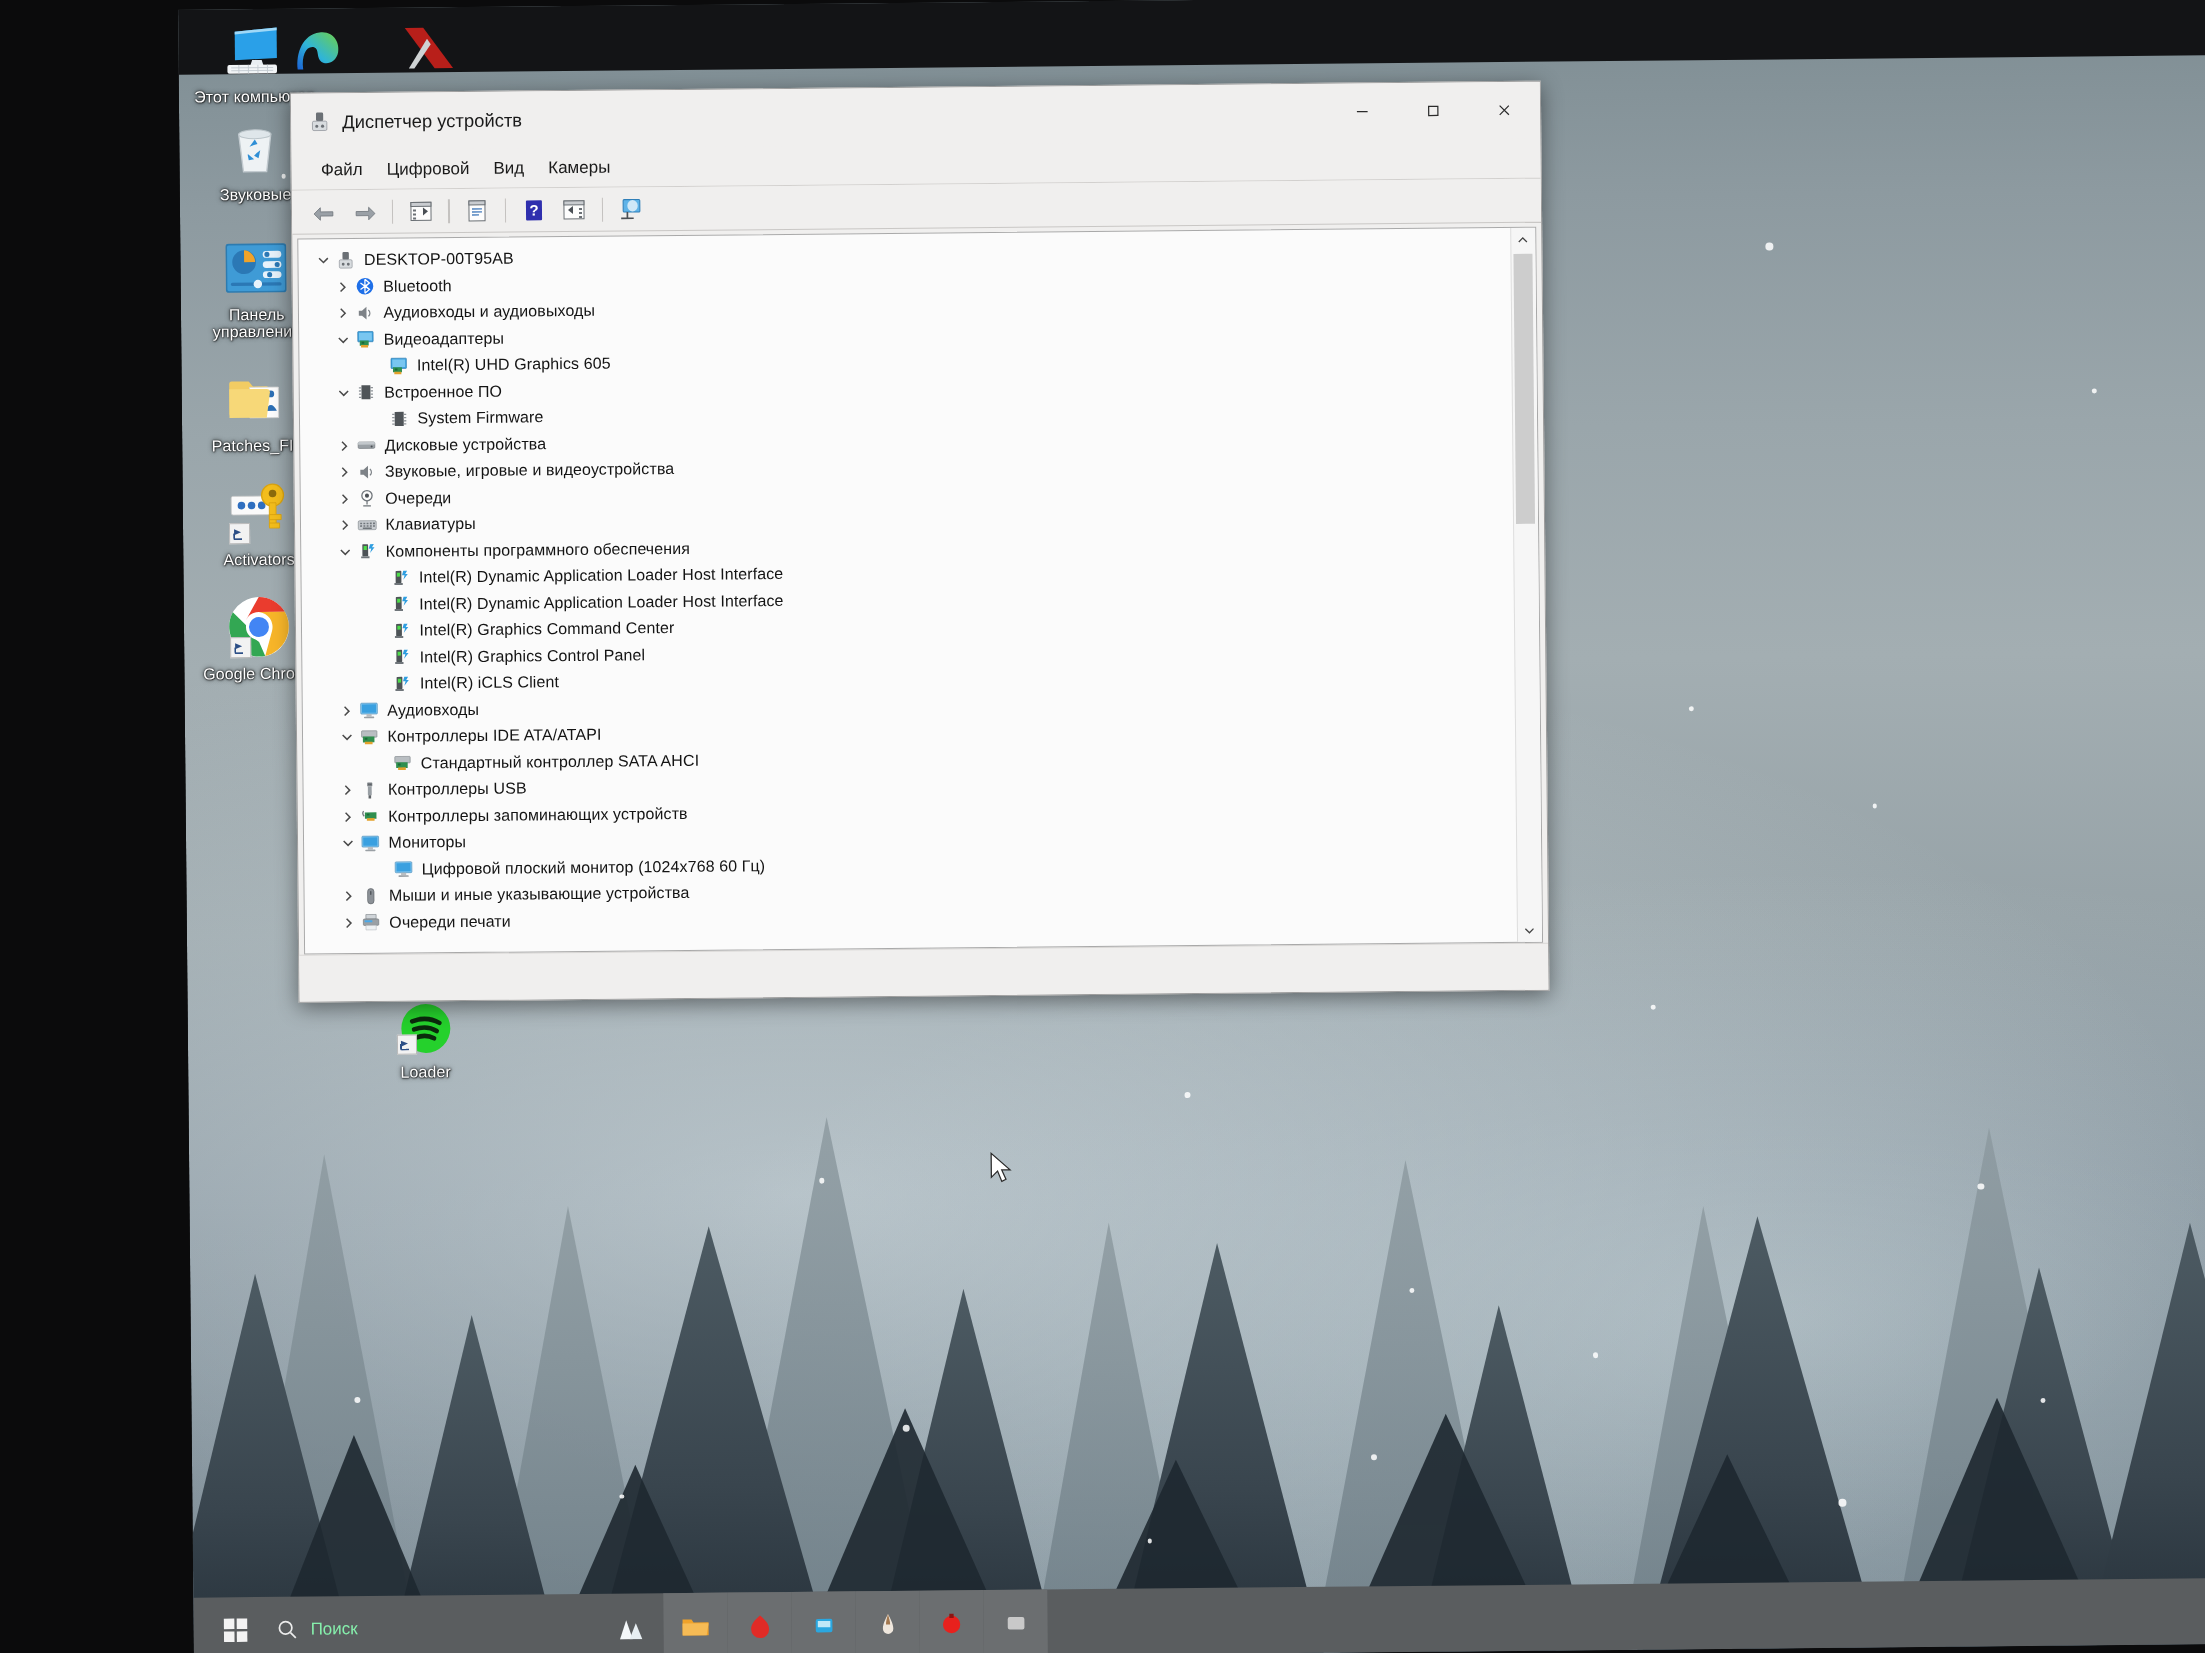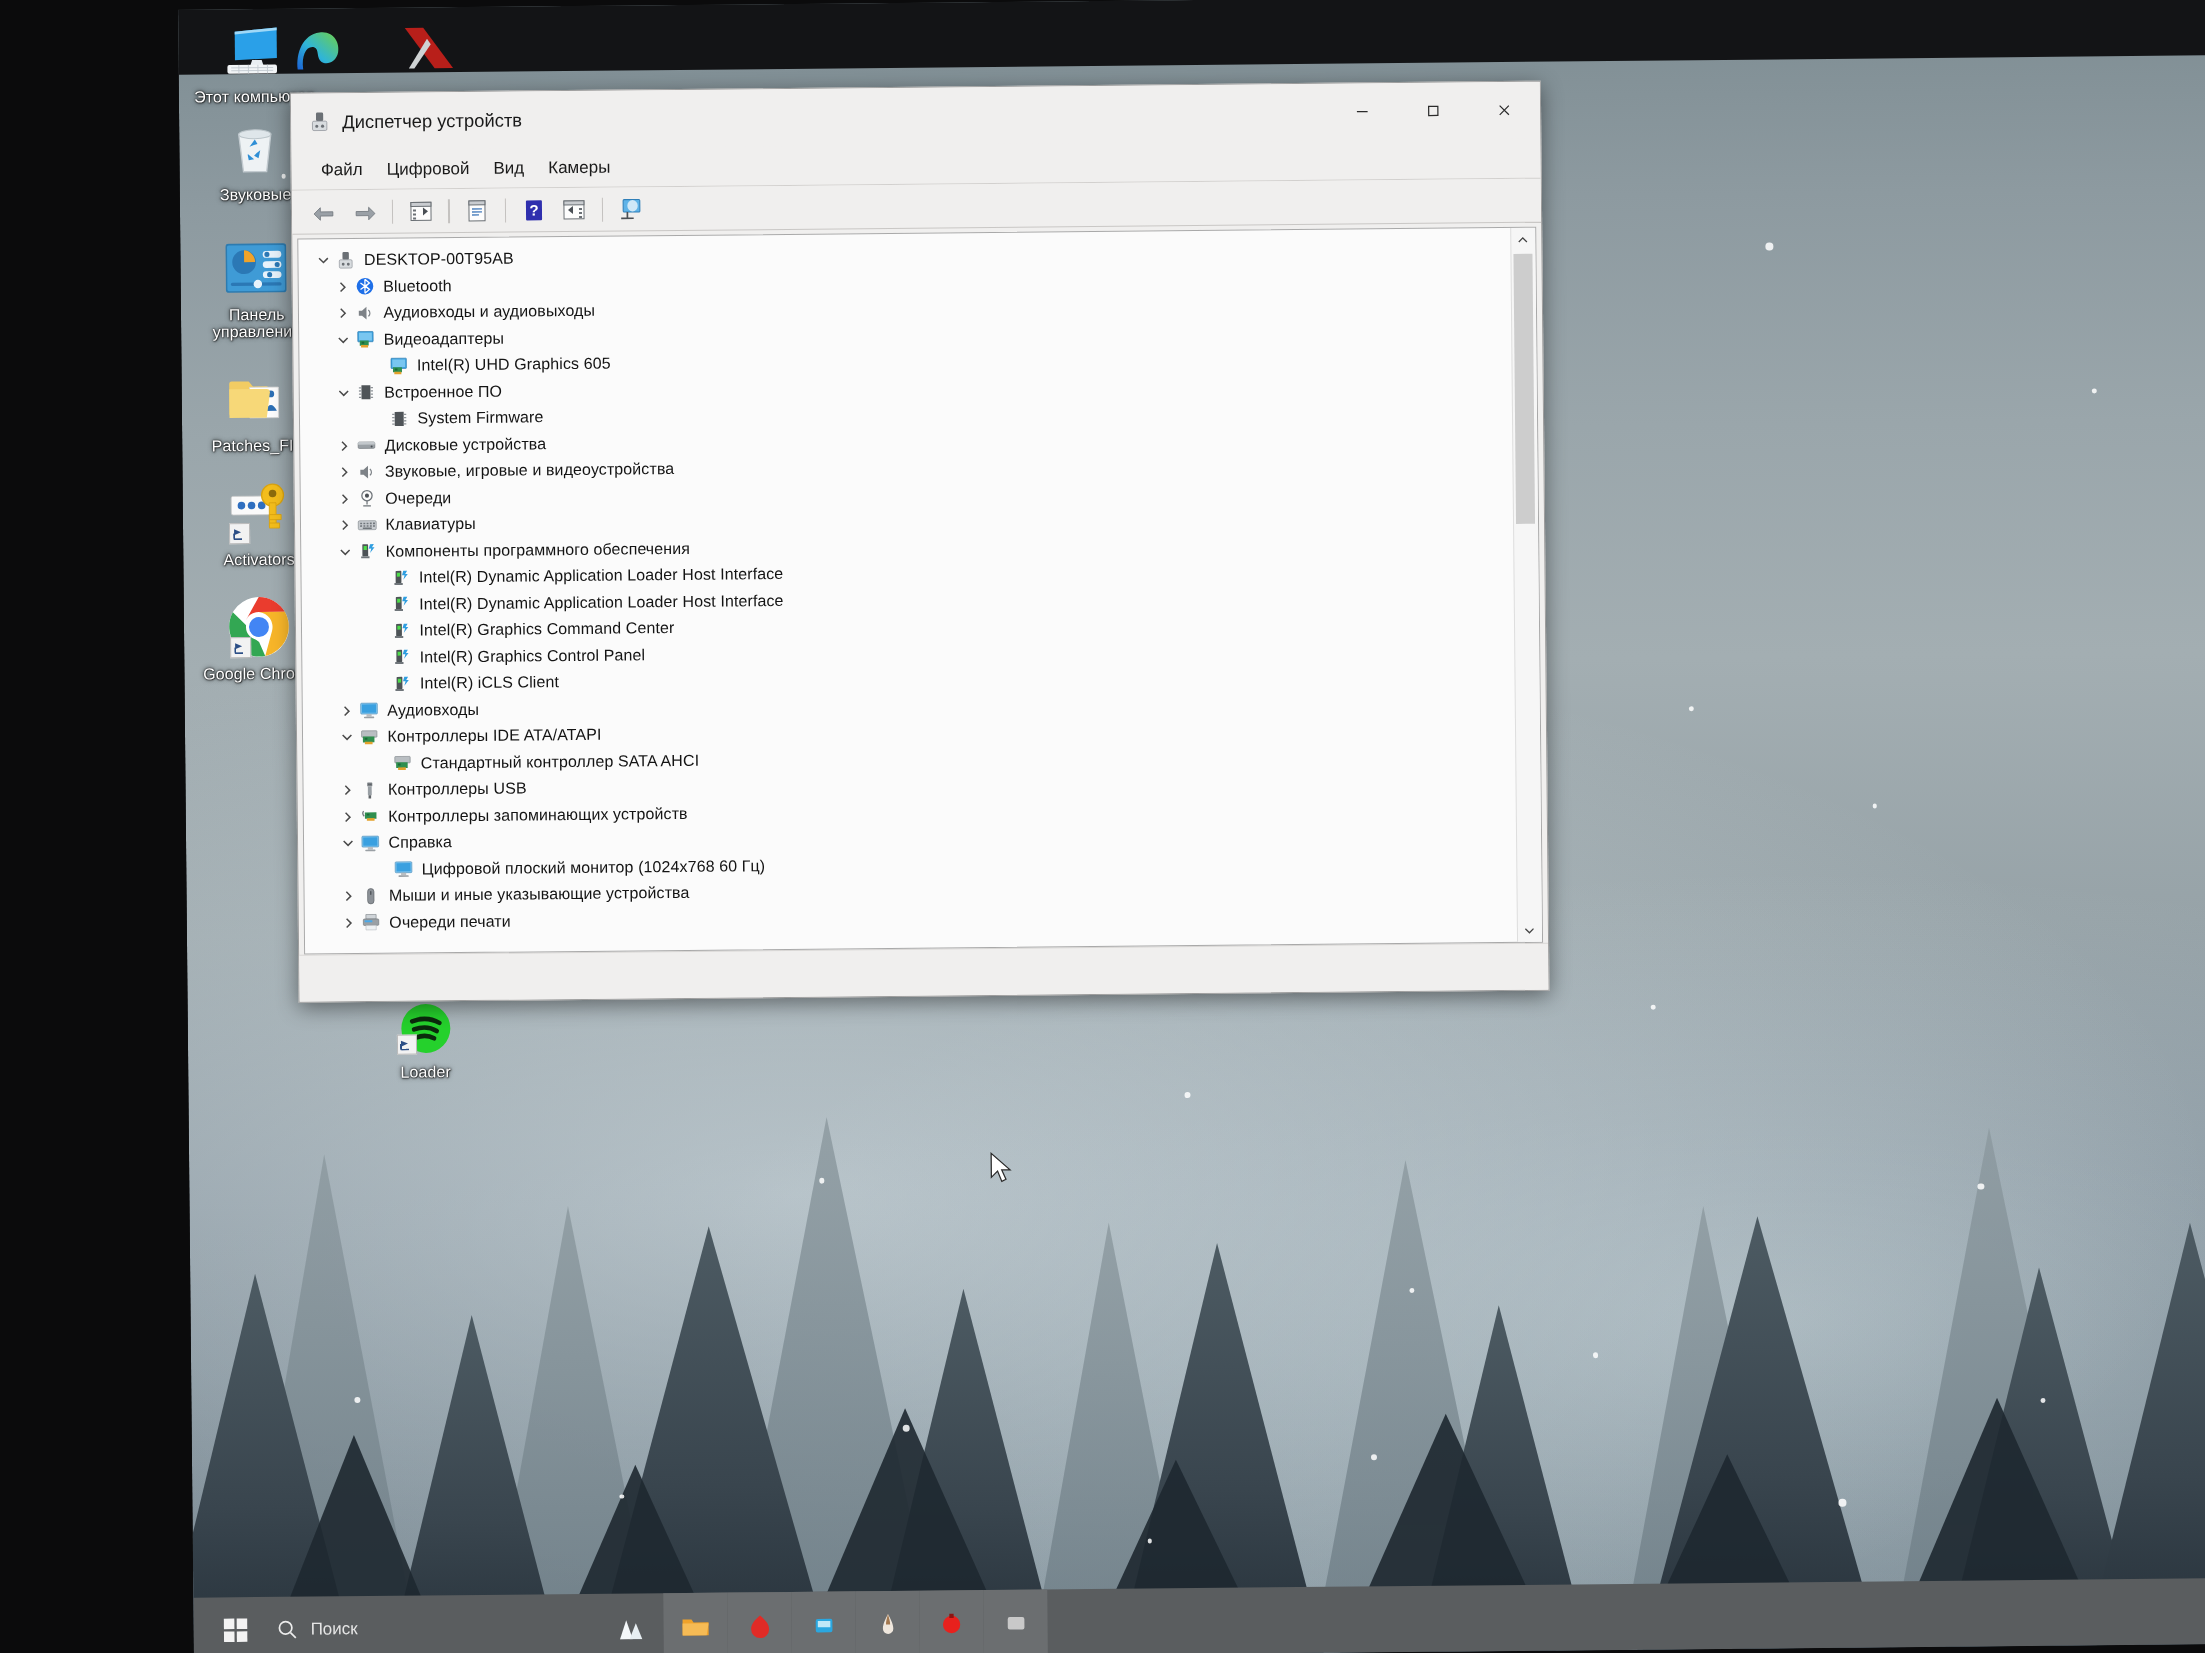--- a/index.html
+++ b/index.html
@@ -79,21 +79,21 @@
        align-items:center;justify-content:space-between;flex:0 0 auto;position:relative;}
   .sbbtn{width:24px;height:24px;display:flex;align-items:center;justify-content:center;}
   .sbthumb{position:absolute;top:26px;left:2.2px;width:19.5px;height:270px;background:#cdcdcd;}
   .statusbar{height:46px;background:#f0efee;border-top:0.5px solid #d9d7d5;flex:0 0 auto;}
 
   
   .taskbar{position:absolute;left:0;right:0;bottom:0;height:66px;background:#5a5d5f;display:flex;align-items:center;
            padding-left:16px;gap:0;}
   .tbstart{width:52px;height:66px;display:flex;align-items:center;justify-content:center;}
   .tbsearch{display:flex;align-items:center;gap:12px;padding-left:14px;width:324px;height:66px;}
-  .tbsearch .ph{font-size:17px;color:#e5e5e5;text-align:center;}
+  .tbsearch .ph{font-size:17px;color:#86efac;text-align:center;}
   .tbicon{width:64px;height:66px;display:flex;align-items:center;justify-content:center;}
   .tbicon.active{background:#6b6e70;}
 
   
   .cursor{position:absolute;left:800px;top:1150px;width:25px;height:34px;}
 
   
   .snow i{position:absolute;background:#fff;border-radius:50%;opacity:.85;}
 </style>
 </head>
@@ -775,21 +775,21 @@
                 </svg>
               </span>
               <span class="nodeico">
                 <svg width="20.5" height="20.5" viewBox="0 0 32 32">
                   <rect x="3" y="5" width="26" height="17" rx="1.5" fill="#7fc4ee" stroke="#4f8fba"></rect>
                   <rect x="5" y="7" width="22" height="13" fill="#3aa0e0"></rect>
                   <rect x="12" y="22" width="8" height="4" fill="#b9bec2"></rect>
                   <rect x="8" y="26" width="16" height="2.5" rx="1" fill="#9aa0a5"></rect>
                 </svg>
               </span>
-              <span class="nodetxt">Справка</span>
+              <span class="nodetxt">Мониторы</span>
             </div>
             <div class="row ind2">
               <span class="chev none"></span>
               <span class="nodeico">
                 <svg width="20.5" height="20.5" viewBox="0 0 32 32">
                   <rect x="3" y="5" width="26" height="17" rx="1.5" fill="#7fc4ee" stroke="#4f8fba"></rect>
                   <rect x="5" y="7" width="22" height="13" fill="#3aa0e0"></rect>
                   <rect x="12" y="22" width="8" height="4" fill="#b9bec2"></rect>
                   <rect x="8" y="26" width="16" height="2.5" rx="1" fill="#9aa0a5"></rect>
                 </svg>

